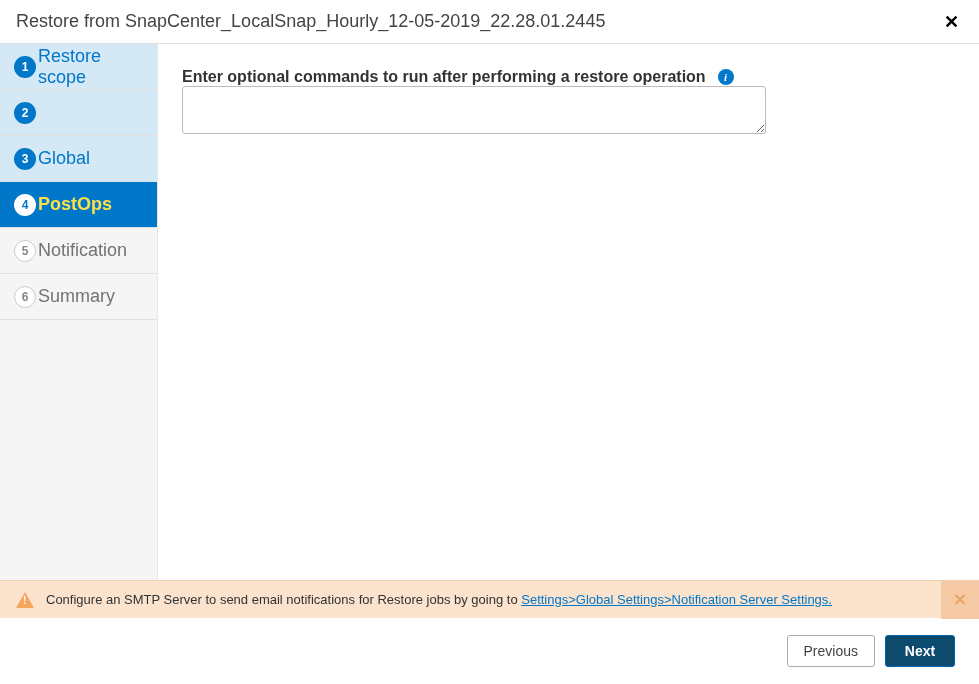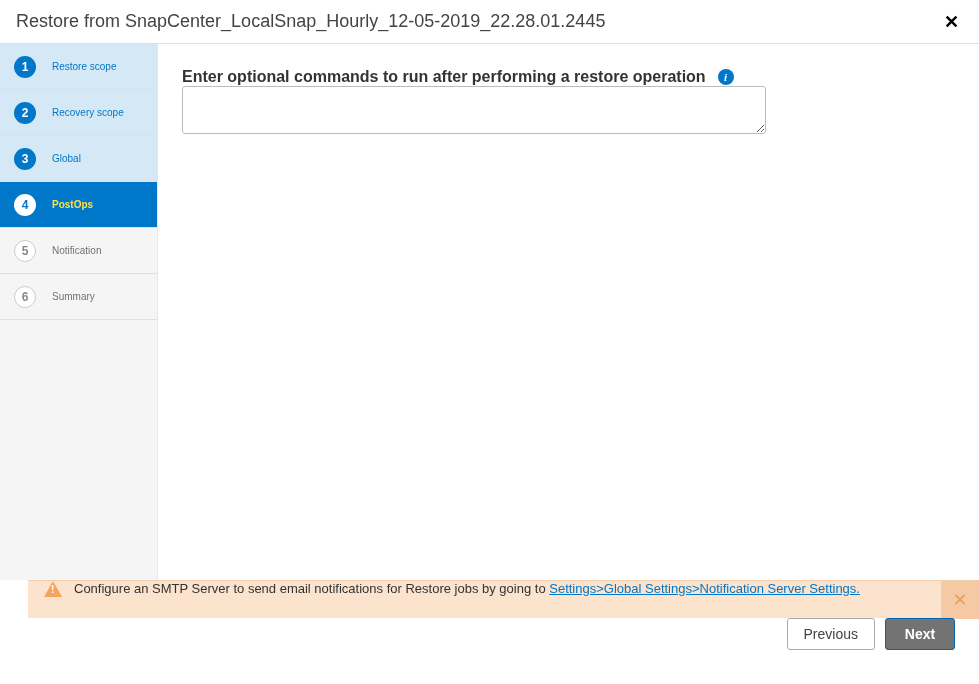--- a/index.html
+++ b/index.html
@@ -87,22 +87,22 @@
     .step.completed .step-num {
       background: #0077c8;
       color: #fff;
     }
     .step.pending .step-num {
       background: #fff;
       color: #888;
       border: 1px solid #ccc;
     }
     .step-label {
-      margin-left: 16px;
-      font-size: 10px;
+      margin-left: 2px;
+      font-size: 18px;
     }
     .step.completed .step-label {
       color: #0077c8;
     }
     .step.pending .step-label {
       color: #737373;
     }
     .content {
       flex: 1;
       padding: 24px 24px 0 24px;
@@ -143,24 +143,24 @@
       border: 1px solid #bbb;
       border-radius: 3px;
       padding: 6px;
       font-family: inherit;
       font-size: 13px;
       resize: both;
     }
     .notification-bar {
       background: #fbe3cd;
       display: flex;
+      align-items: center;
       height: 38px;
       padding: 0 0 0 16px;
       border-top: 1px solid #f0d0b0;
-      margin-left: 28px;
     }
     .warn-icon {
       width: 0;
       height: 0;
       border-left: 9px solid transparent;
       border-right: 9px solid transparent;
       border-bottom: 16px solid #f5a55b;
       position: relative;
       margin-right: 12px;
       flex-shrink: 0;
@@ -192,20 +192,21 @@
       justify-content: center;
       background: #f5c9a3;
       color: #e8a060;
       font-size: 18px;
       cursor: pointer;
       flex-shrink: 0;
     }
     .footer {
       height: 66px;
       display: flex;
+      align-items: center;
       justify-content: flex-end;
       padding: 0 24px;
       gap: 10px;
     }
     .btn {
       min-width: 70px;
       height: 32px;
       border-radius: 3px;
       font-size: 14px;
       cursor: pointer;
@@ -213,21 +214,21 @@
       align-items: center;
       justify-content: center;
       padding: 0 16px;
     }
     .btn-secondary {
       background: #fff;
       border: 1px solid #aaa;
       color: #444;
     }
     .btn-primary {
-      background: #737373;
+      background: #0c4a6e;
       border: 1px solid #0066b0;
       color: #fff;
       font-weight: 600;
     }
   </style>
 </head>
 <body>
 
 <div class="header">
   <div class="header-title">Restore from SnapCenter_LocalSnap_Hourly_12-05-2019_22.28.01.2445</div>
@@ -235,21 +236,20 @@
 </div>
 
 <div class="main-area">
   <div class="sidebar">
     <div class="step completed">
       <div class="step-num">1</div>
       <div class="step-label">Restore scope</div>
     </div>
     <div class="step completed">
       <div class="step-num">2</div>
-      <div class="step-label">Recovery scope</div>
     </div>
     <div class="step completed">
       <div class="step-num">3</div>
       <div class="step-label">Global</div>
     </div>
     <div class="step active">
       <div class="step-num">4</div>
       <div class="step-label">PostOps</div>
     </div>
     <div class="step pending">

